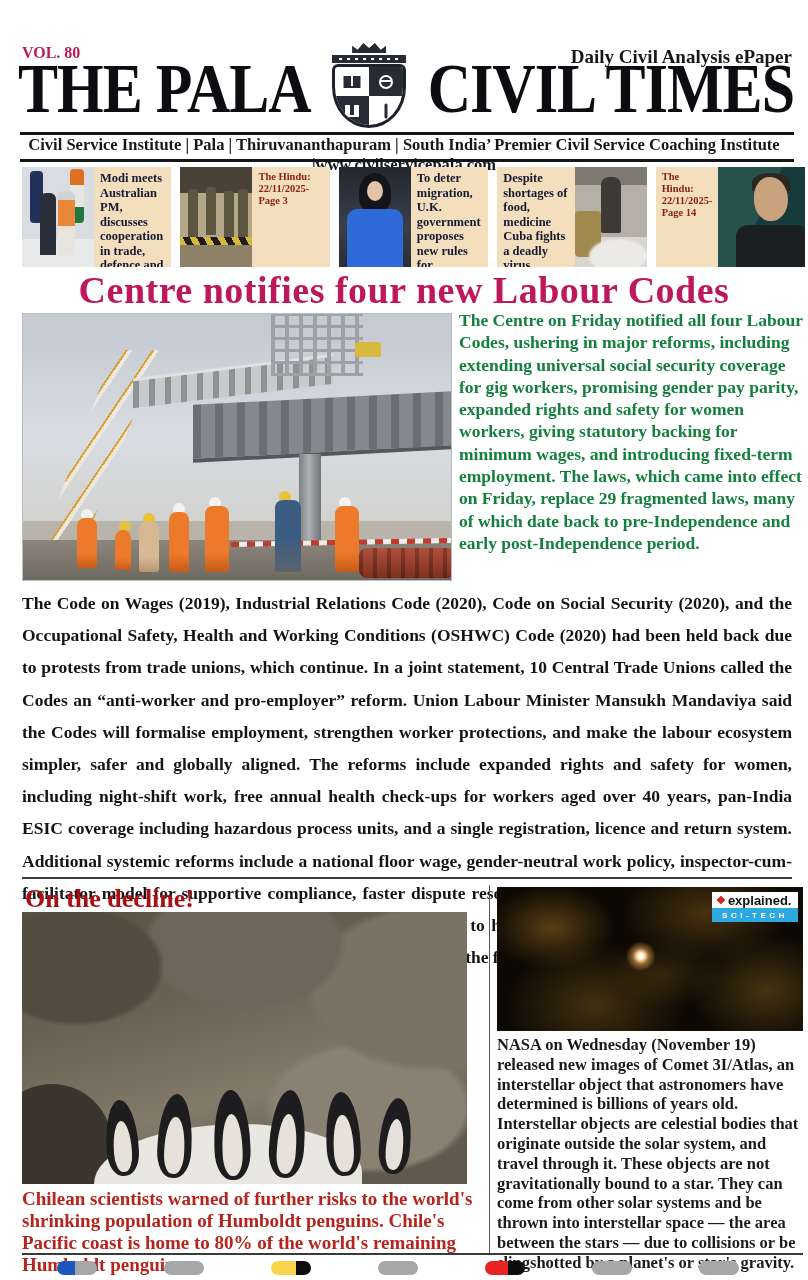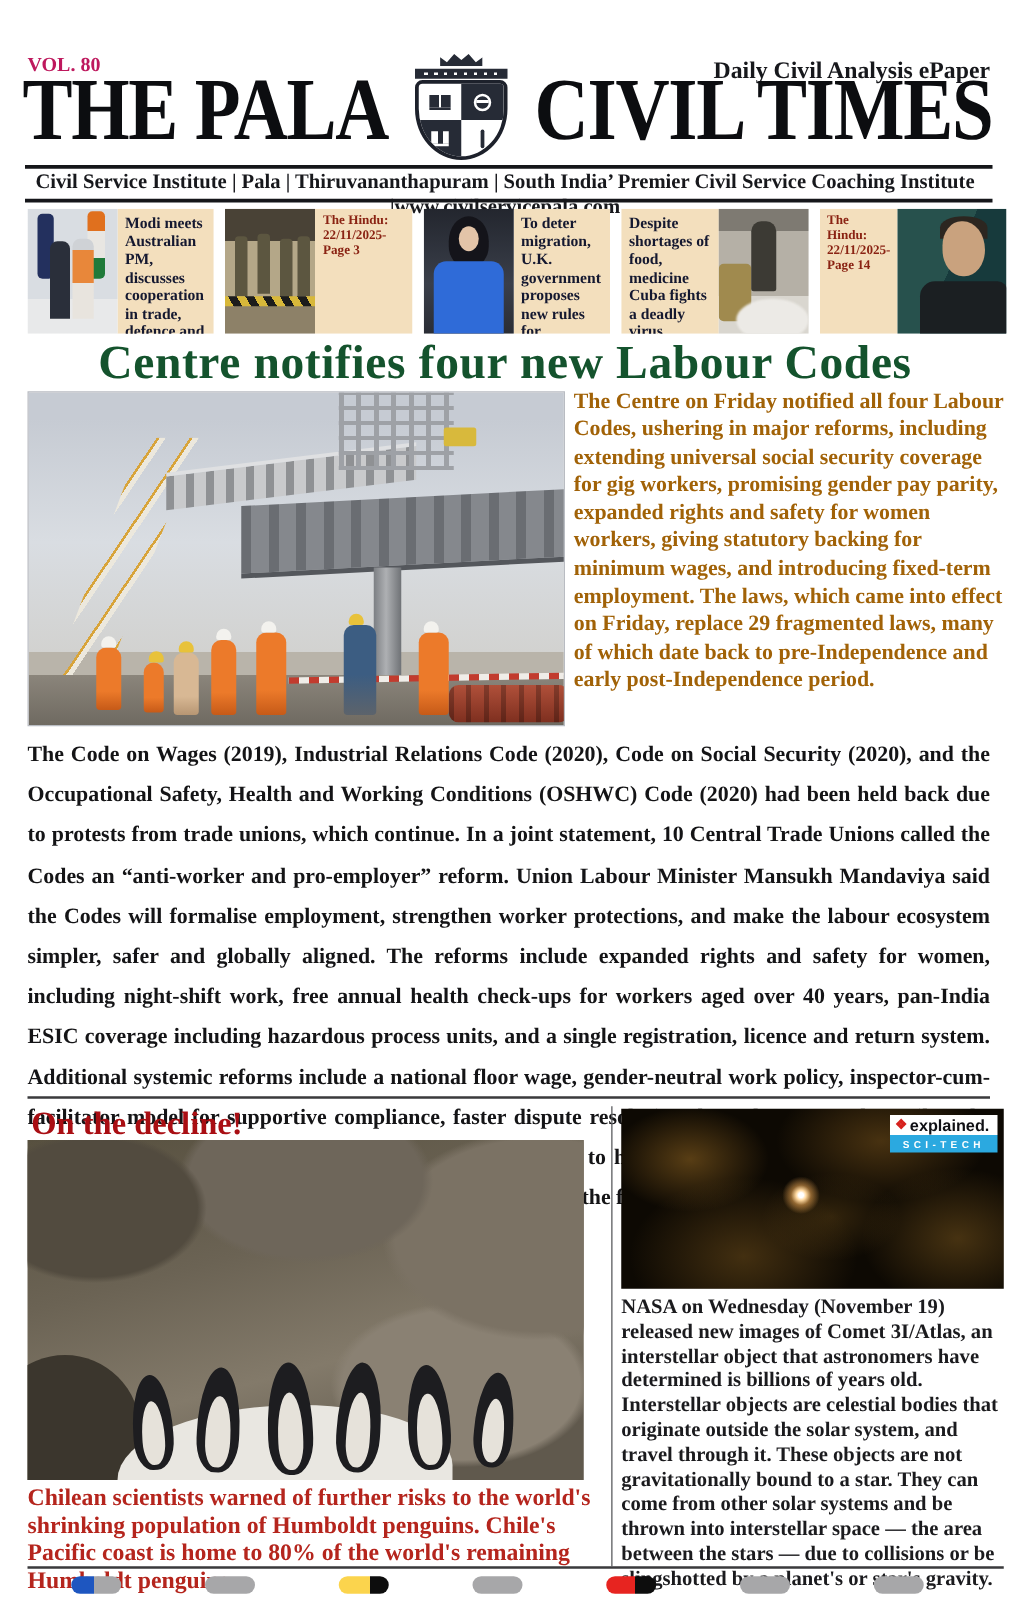--- a/index.html
+++ b/index.html
@@ -74,21 +74,21 @@
   .t4 .man { position:absolute; left:26px; top:10px; width:20px; height:56px; background:#3c3a34; border-radius:8px 8px 2px 2px; }
   .t4 .sofa { position:absolute; left:0; top:44px; width:26px; height:46px; background:#a08a4e; border-radius:4px; }
   .t4 .smoke { position:absolute; left:14px; bottom:-6px; width:58px; height:34px; background:#eceae6; border-radius:50%; filter:blur(1px); }
   .t5 { background:linear-gradient(115deg,#27514d 0 45%,#173a3c 45%); }
   .t5 .head { position:absolute; right:26px; top:10px; width:34px; height:44px; background:#c9a27e; border-radius:46% 54% 50% 50%; }
   .t5 .hair5 { position:absolute; right:24px; top:6px; width:38px; height:18px; background:#2c2620; border-radius:50% 50% 0 0; }
   .t5 .body5 { position:absolute; right:8px; bottom:0; width:70px; height:42px; background:#1b1f22; border-radius:12px 8px 0 0; }
 
   
   .headline { position:absolute; top:268px; left:0; width:100%; text-align:center;
-    font-size:38px; font-weight:bold; color:#14532d; letter-spacing:.5px; }
+    font-size:38px; font-weight:bold; color:#be185d; letter-spacing:.5px; }
   .story-img { position:absolute; left:22px; top:313px; width:430px; height:268px; overflow:hidden;
     background:linear-gradient(180deg,#c6cbd3 0 8%,#d9dde2 45%,#d2d2d0 78%,#b9b4aa 78%); border:1px solid #b9bcc2; }
   .sc-stairs { position:absolute; left:4px; top:36px; width:150px; height:226px;
     background:repeating-linear-gradient(-56deg,transparent 0 9px,#ece8dd 9px 13px,#d8a43a 13px 15px,transparent 15px 22px);
     clip-path:polygon(2% 100%,58% 0,88% 0,30% 100%); }
   .sc-walk { position:absolute; left:110px; top:52px; width:200px; height:30px; transform:skewY(-7deg);
     background:repeating-linear-gradient(90deg,#8f9194 0 6px,#c9cacc 6px 16px); border-top:3px solid #dfe0e2; }
   .sc-derrick { position:absolute; left:248px; top:0; width:92px; height:62px;
     background:repeating-linear-gradient(90deg,#9ea1a6 0 4px,transparent 4px 14px),
                repeating-linear-gradient(0deg,#9ea1a6 0 3px,transparent 3px 12px); }
@@ -111,21 +111,21 @@
     border-radius:6px 6px 2px 2px; background:#f3f2ee; }
   .worker.hy::before { background:#e8c23a; }
   .worker.blue { background:linear-gradient(180deg,#3c5d82 0 55%,#5c636b); width:26px; height:72px; }
   .worker.tan { background:linear-gradient(180deg,#d8b894 0 70%,#b79673); }
   .wk1{ left:54px; top:204px; } .wk2{ left:92px; top:216px; height:40px; width:16px; }
   .wk3{ left:116px; top:208px; } .wk4{ left:146px; top:198px; height:60px; }
   .wk5{ left:182px; top:192px; height:66px; width:24px; } .wk6{ left:252px; top:186px; }
   .wk7{ left:312px; top:192px; height:66px; width:24px; }
 
   .intro { position:absolute; left:459px; top:309px; width:346px;
-    font-size:17.5px; line-height:22.3px; font-weight:bold; color:#a16207; }
+    font-size:17.5px; line-height:22.3px; font-weight:bold; color:#15803d; }
   .body-text { position:absolute; left:22px; top:587px; width:770px; text-align:justify;
     font-size:17.5px; line-height:32.2px; font-weight:bold; color:#141416; }
 
   .rule-3 { position:absolute; top:877px; left:22px; width:770px; height:2px; background:#3a3a3c; }
   .rule-4 { position:absolute; top:1253px; left:22px; width:781px; height:2px; background:#3a3a3c; }
   .vdivider { position:absolute; left:489px; top:885px; width:1px; height:368px; background:#55575a; }
 
   
   .pg-heading { position:absolute; left:25px; top:884px; font-size:26px; font-weight:bold; color:#a90e13; }
   .penguin-img { position:absolute; left:22px; top:912px; width:445px; height:272px; overflow:hidden;

